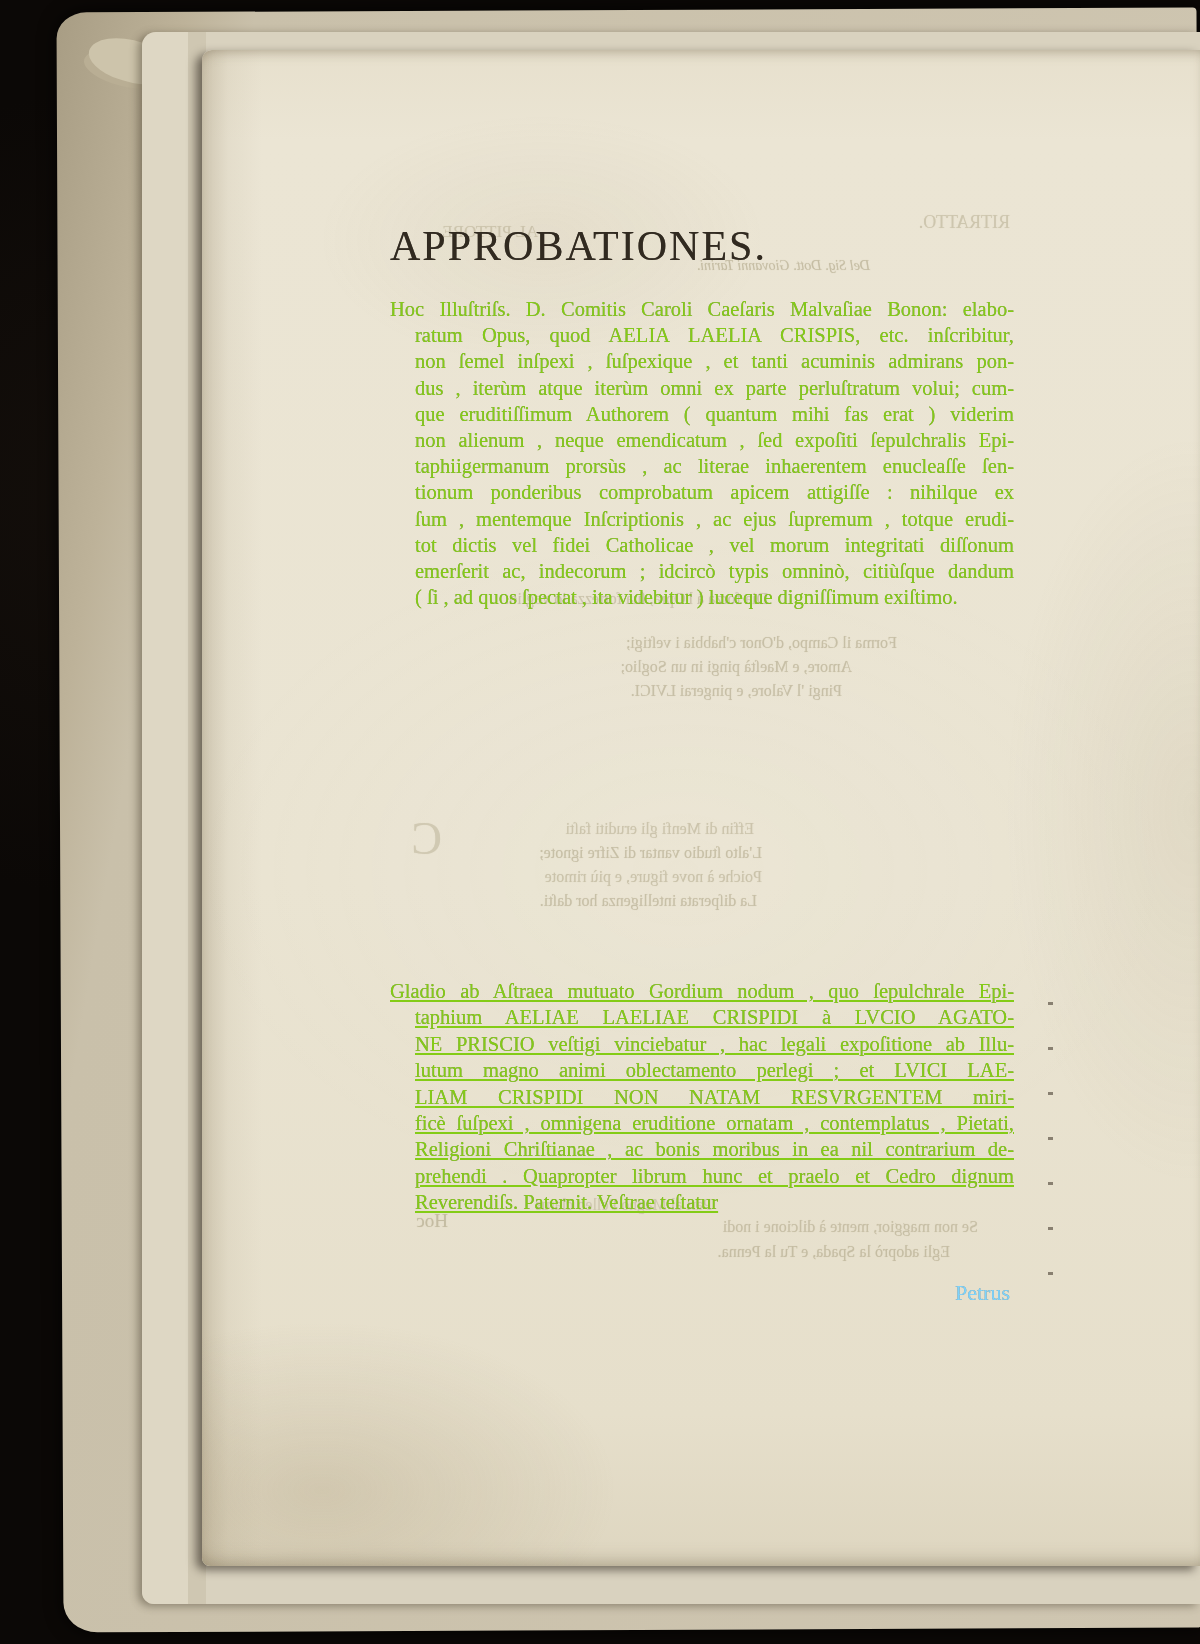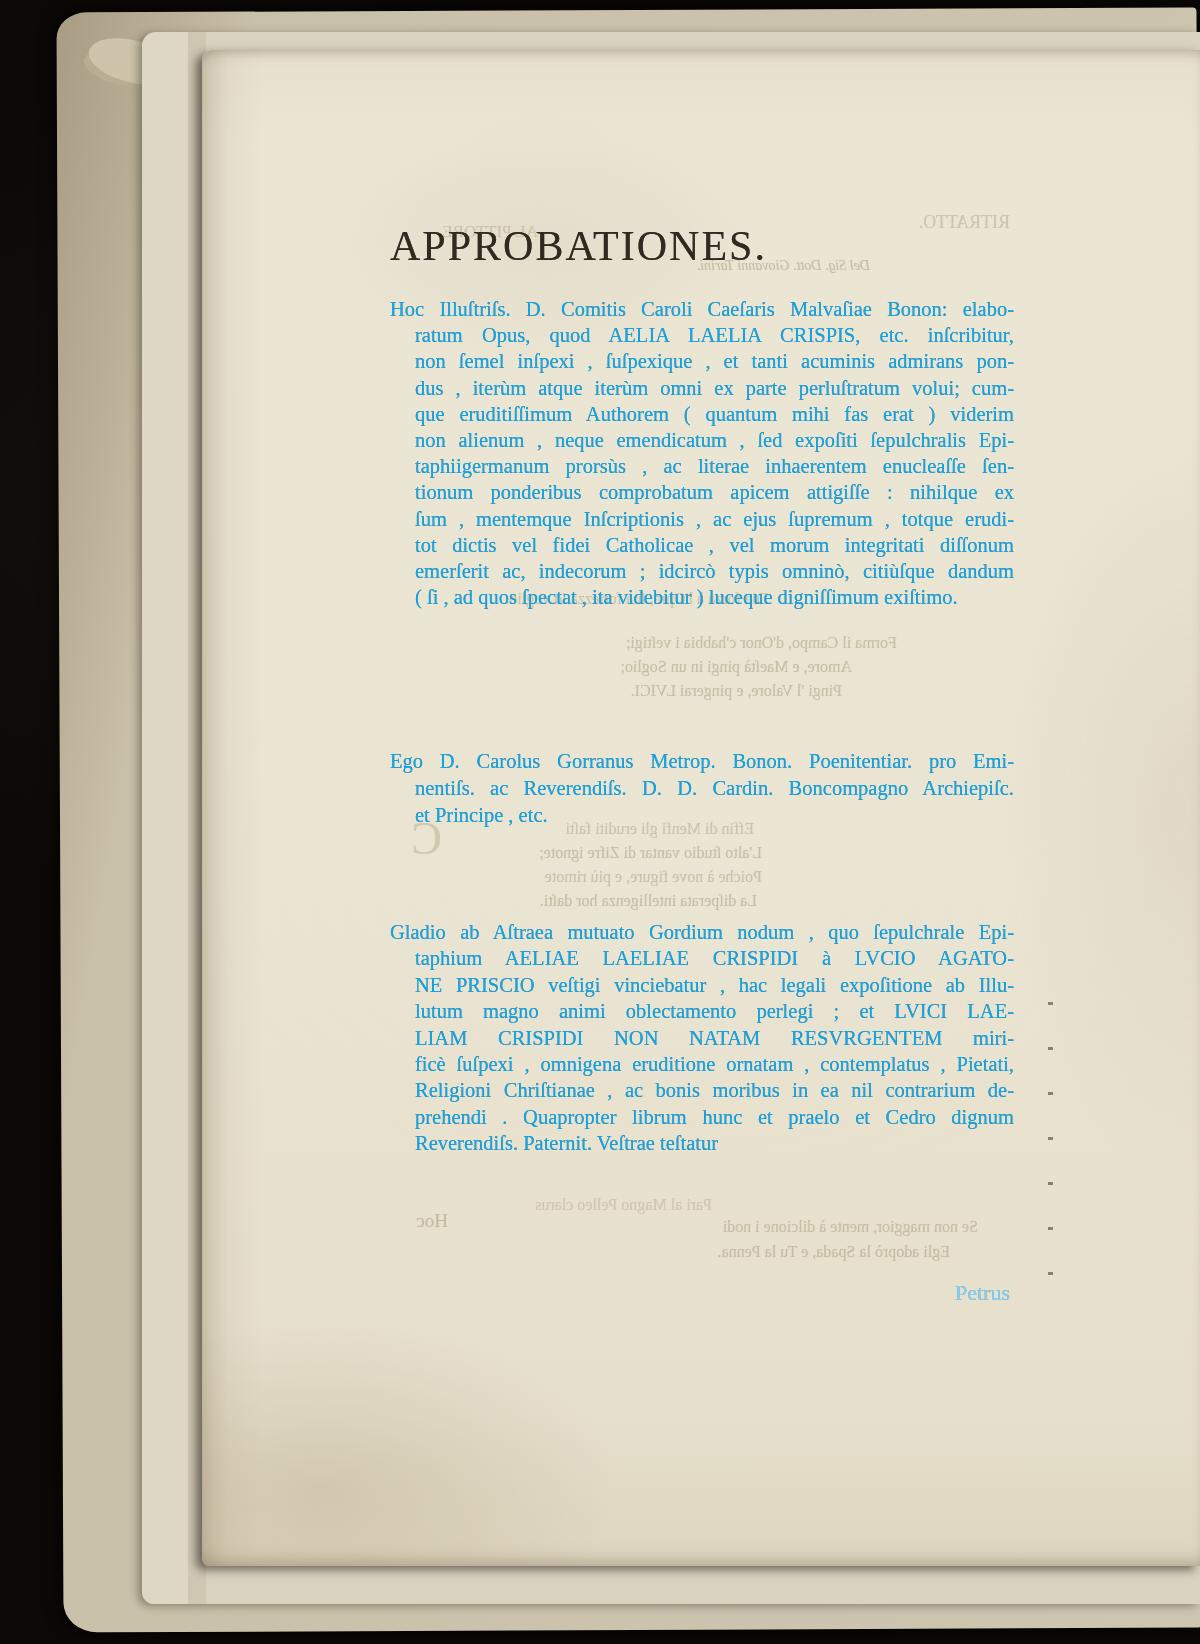--- a/index.html
+++ b/index.html
@@ -71,26 +71,26 @@
 
   
   .title{
     position:absolute;left:390px;top:222px;width:622px;
     font-size:42px;letter-spacing:2px;
     color:#312a20;text-shadow:0 0 .6px rgba(49,42,32,.7);
     white-space:nowrap;
   }
   .para{
     position:absolute;left:390px;width:624px;
-    color:#0ea5e9;font-size:20.5px;
+    color:#84cc16;font-size:20.5px;
     text-shadow:0 0 .5px rgba(51,44,34,.55);
   }
   .p1{top:296px;line-height:26.2px;}
   .p2{top:748px;line-height:27px;}
-  .p3{top:919px;line-height:26.4px;}
+  .p3{top:978px;line-height:26.4px;text-decoration:underline;}
   .bline{
     padding-left:25px;white-space:nowrap;
     text-align:justify;text-align-last:justify;
   }
   .bline:first-child{padding-left:0;}
   .bline:last-child{text-align-last:left;white-space:normal;}
   .signature{
     position:absolute;left:390px;top:1280px;width:620px;
     text-align:right;font-size:22px;color:#7dd3fc;
     text-shadow:0 0 .5px rgba(51,44,34,.55);
@@ -158,25 +158,20 @@
       <div class="bline">que eruditiſſimum Authorem ( quantum mihi fas erat ) viderim</div>
       <div class="bline">non alienum , neque emendicatum , ſed expoſiti ſepulchralis Epi-</div>
       <div class="bline">taphiigermanum prorsùs , ac literae inhaerentem enucleaſſe ſen-</div>
       <div class="bline">tionum ponderibus comprobatum apicem attigiſſe : nihilque ex</div>
       <div class="bline">ſum , mentemque Inſcriptionis , ac ejus ſupremum , totque erudi-</div>
       <div class="bline">tot dictis vel fidei Catholicae , vel morum integritati diſſonum</div>
       <div class="bline">emerſerit ac, indecorum ; idcircò typis omninò, citiùſque dandum</div>
       <div class="bline">( ſi , ad quos ſpectat , ita videbitur ) luceque digniſſimum exiſtimo.</div>
     </div>
 
-  <div class="para p2">
-      <div class="bline">Ego D. Carolus Gorranus Metrop. Bonon. Poenitentiar. pro Emi-</div>
-      <div class="bline">nentiſs. ac Reverendiſs. D. D. Cardin. Boncompagno Archiepiſc.</div>
-      <div class="bline">et Principe , etc.</div>
-    </div>
 
   <div class="para p3">
       <div class="bline">Gladio ab Aſtraea mutuato Gordium nodum , quo ſepulchrale Epi-</div>
       <div class="bline">taphium AELIAE LAELIAE CRISPIDI à LVCIO AGATO-</div>
       <div class="bline">NE PRISCIO veſtigi vinciebatur , hac legali expoſitione ab Illu-</div>
       <div class="bline">lutum magno animi oblectamento perlegi ; et LVICI LAE-</div>
       <div class="bline">LIAM CRISPIDI NON NATAM RESVRGENTEM miri-</div>
       <div class="bline">ficè ſuſpexi , omnigena eruditione ornatam , contemplatus , Pietati,</div>
       <div class="bline">Religioni Chriſtianae , ac bonis moribus in ea nil contrarium de-</div>
       <div class="bline">prehendi . Quapropter librum hunc et praelo et Cedro dignum</div>

